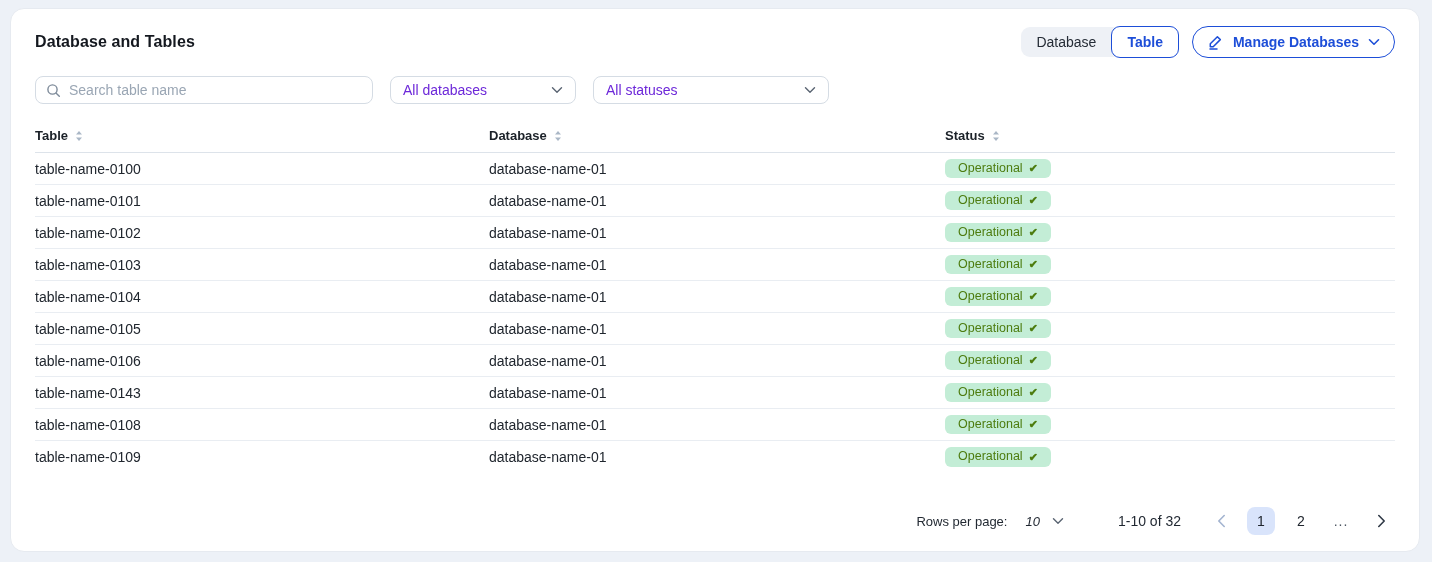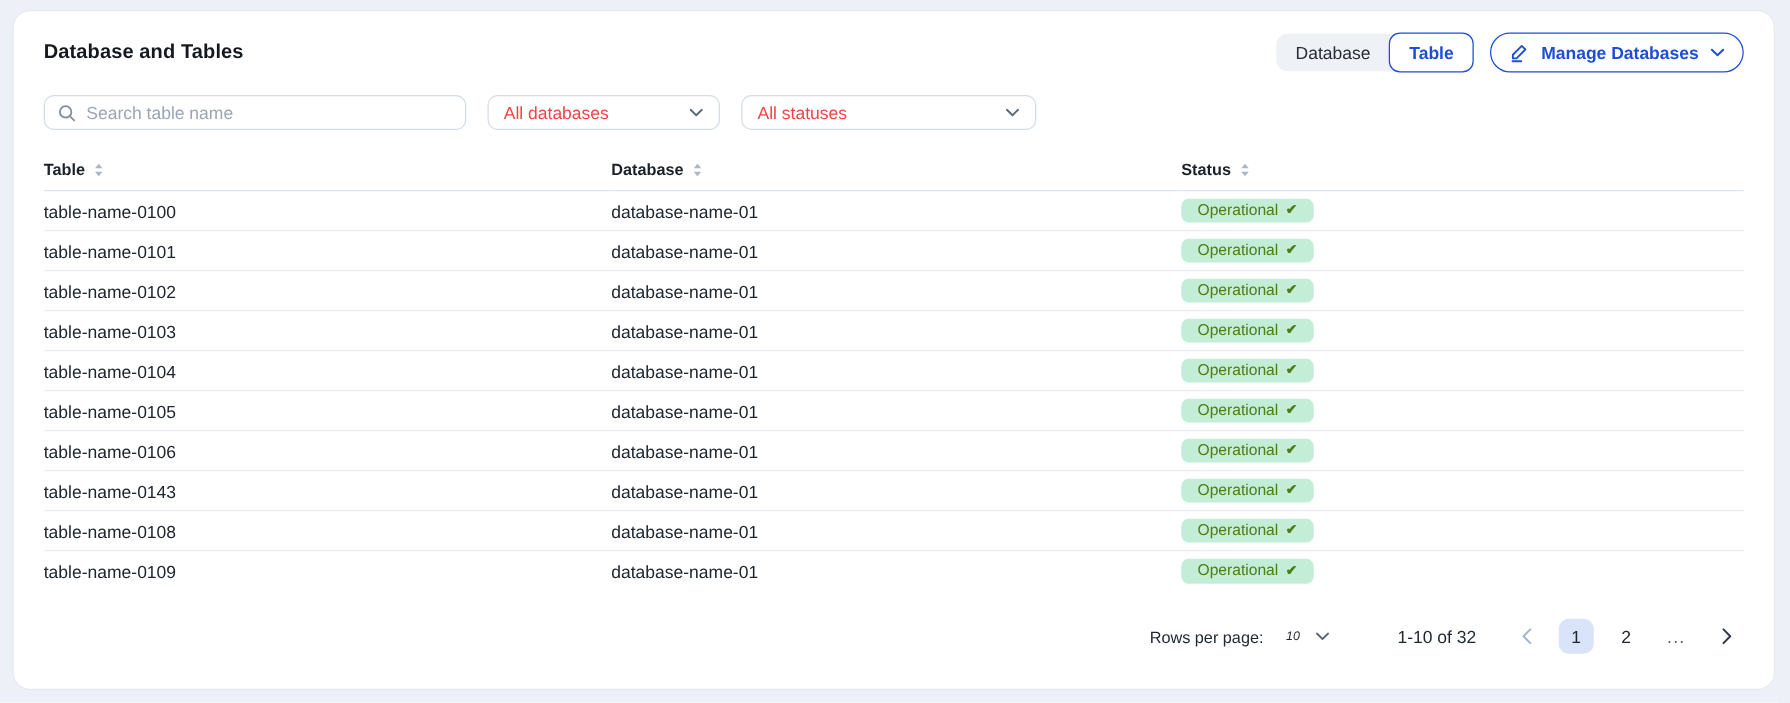--- a/index.html
+++ b/index.html
@@ -98,21 +98,21 @@
     display: inline-flex;
     align-items: center;
     justify-content: space-between;
     height: 28px;
     border: 1px solid #d5dce4;
     border-radius: 8px;
     background: #fff;
     padding: 0 12px;
     font-family: inherit;
     font-size: 14px;
-    color: #ef4444;
+    color: #6d28d9;
     cursor: pointer;
   }
   .select.db { width: 186px; }
   .select.status { width: 236px; }
   
   table { width: 100%; border-collapse: collapse; margin-top: 24px; table-layout: fixed; }
   col.c1 { width: 454px; }
   col.c2 { width: 456px; }
   th {
     text-align: left;
@@ -139,31 +139,31 @@
     color: #4d7c0f;
     font-size: 12.5px;
     border-radius: 6px;
     padding: 3px 13px;
     line-height: 1.1;
   }
   .badge .check { font-size: 11px; font-weight: 700; }
   
   .pagination {
     position: absolute;
-    right: 24px; bottom: 28px;
+    right: 24px; bottom: 16px;
     display: flex;
     align-items: center;
     height: 28px;
     justify-content: center;
   }
   .rpp-label { font-size: 13px; color: #232a33; }
   .rpp-select {
     display: inline-flex; align-items: center; gap: 12px;
     border: none; background: transparent; cursor: pointer;
-    font-family: inherit; font-size: 10px; color: #1f2630;
+    font-family: inherit; font-size: 13px; color: #1f2630;
     margin-left: 18px;
     font-style: italic;
   }
   .range-text { font-size: 14px; color: #1f2630; margin-left: 54px; }
   .nav-btn {
     border: none; background: transparent; cursor: pointer;
     display: inline-flex; align-items: center; justify-content: center;
     width: 28px; height: 28px;
   }
   .nav-btn.prev { margin-left: 26px; }

